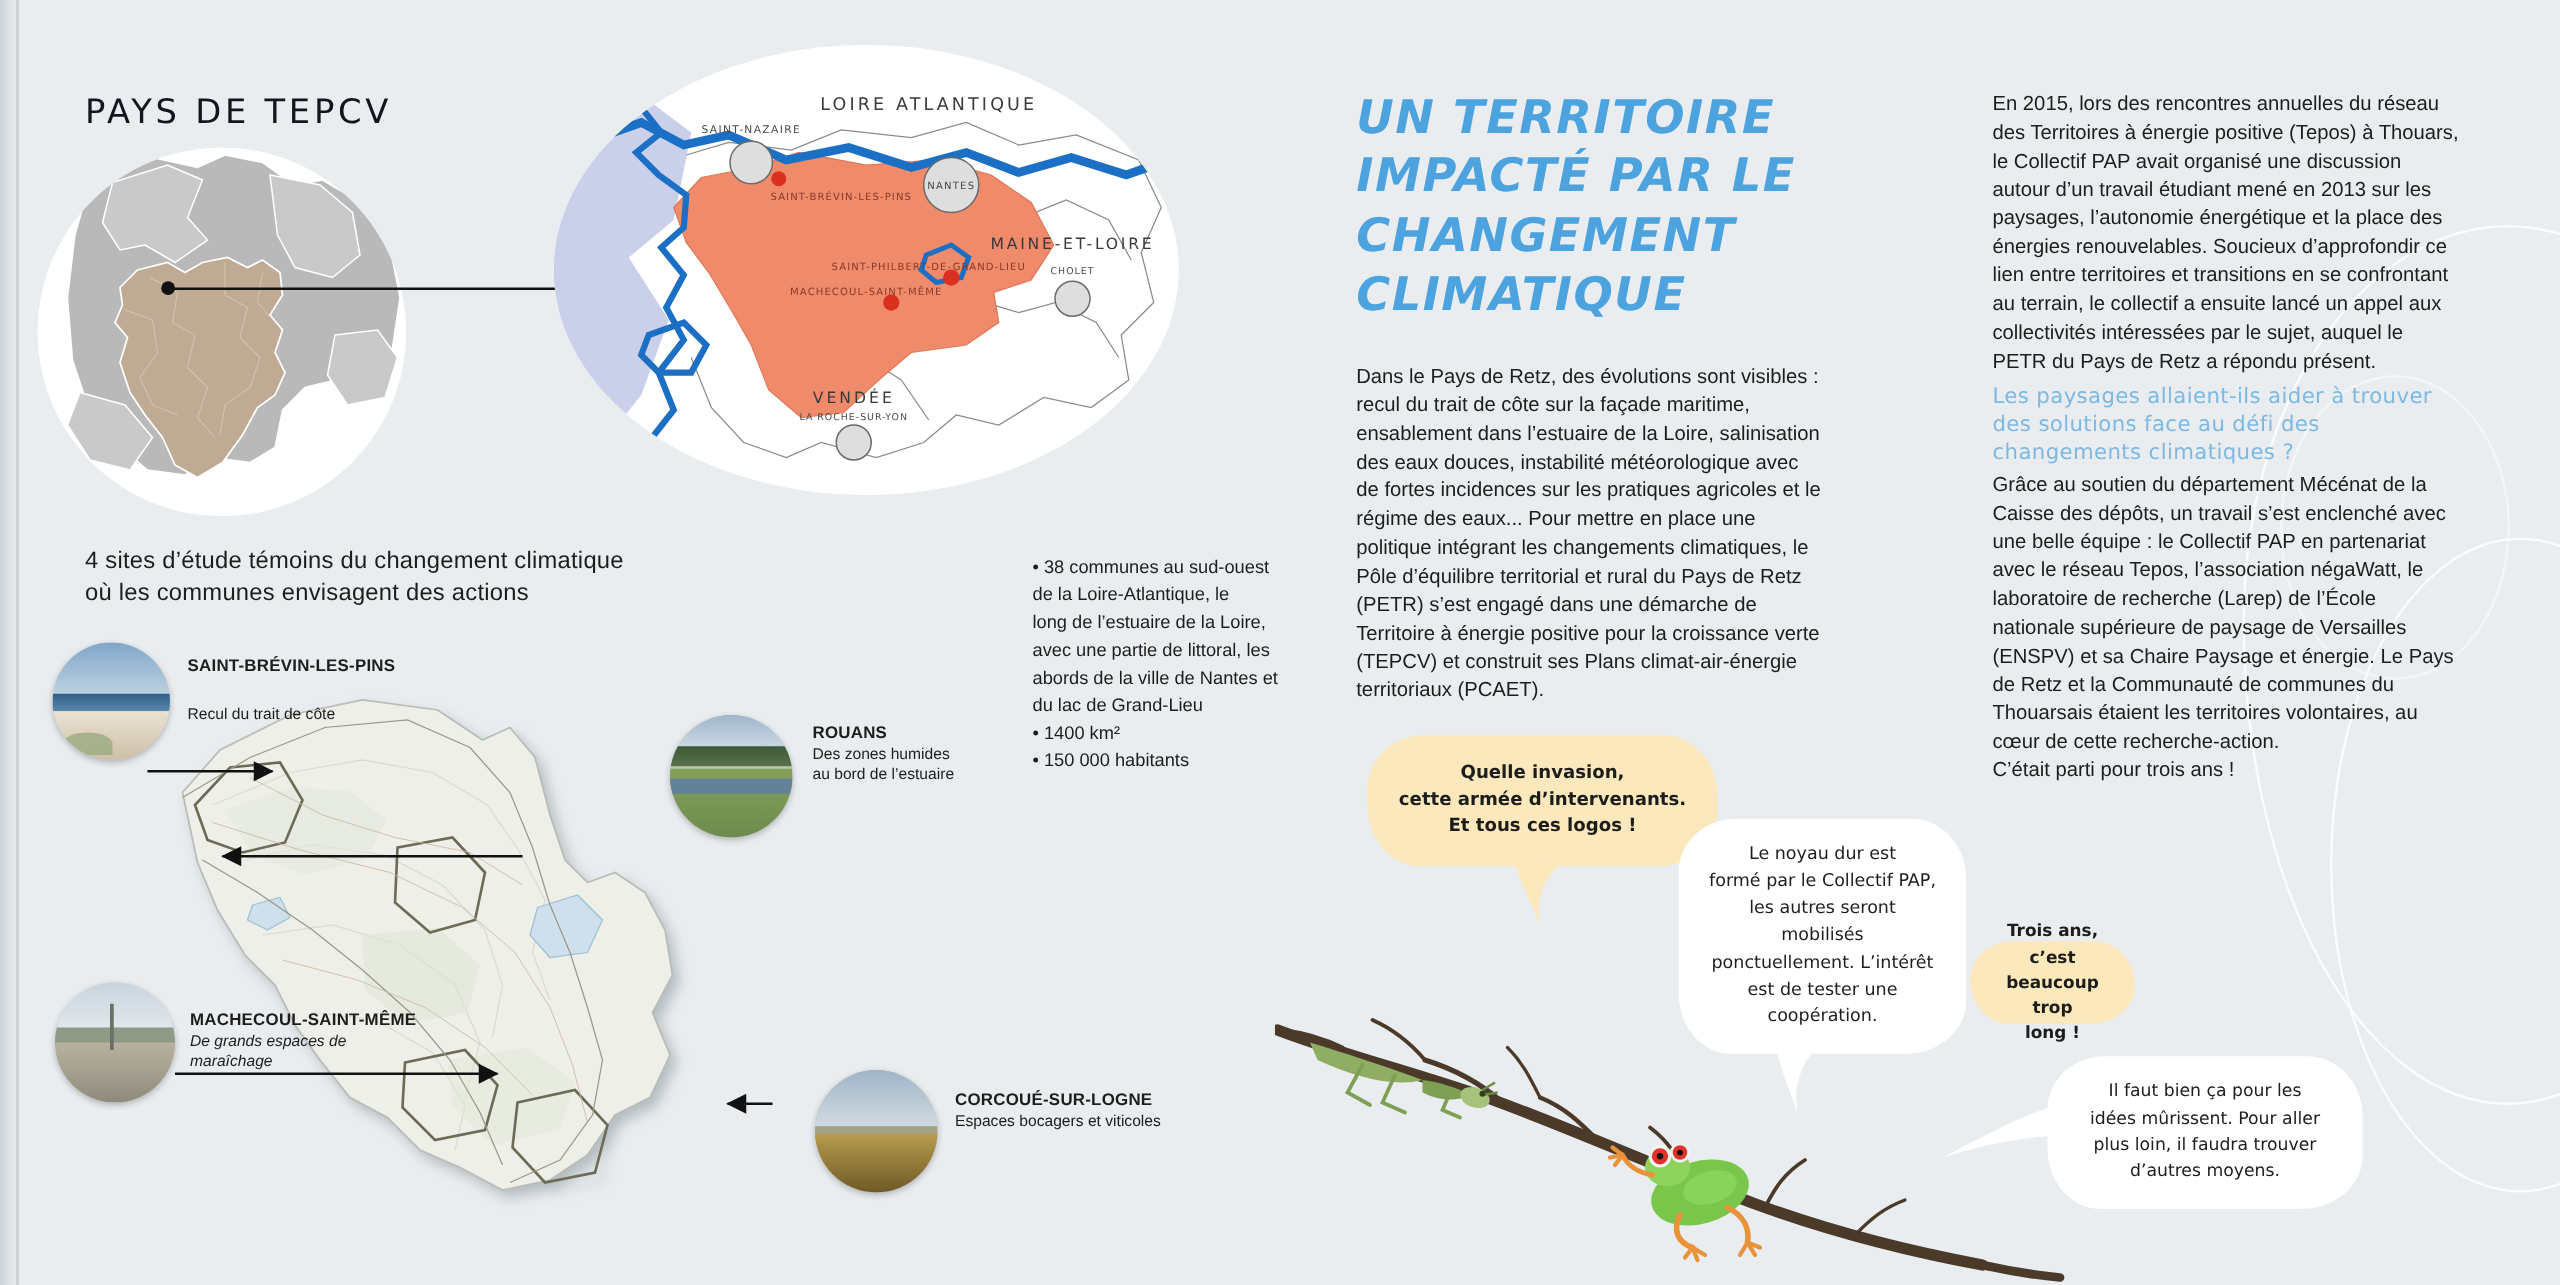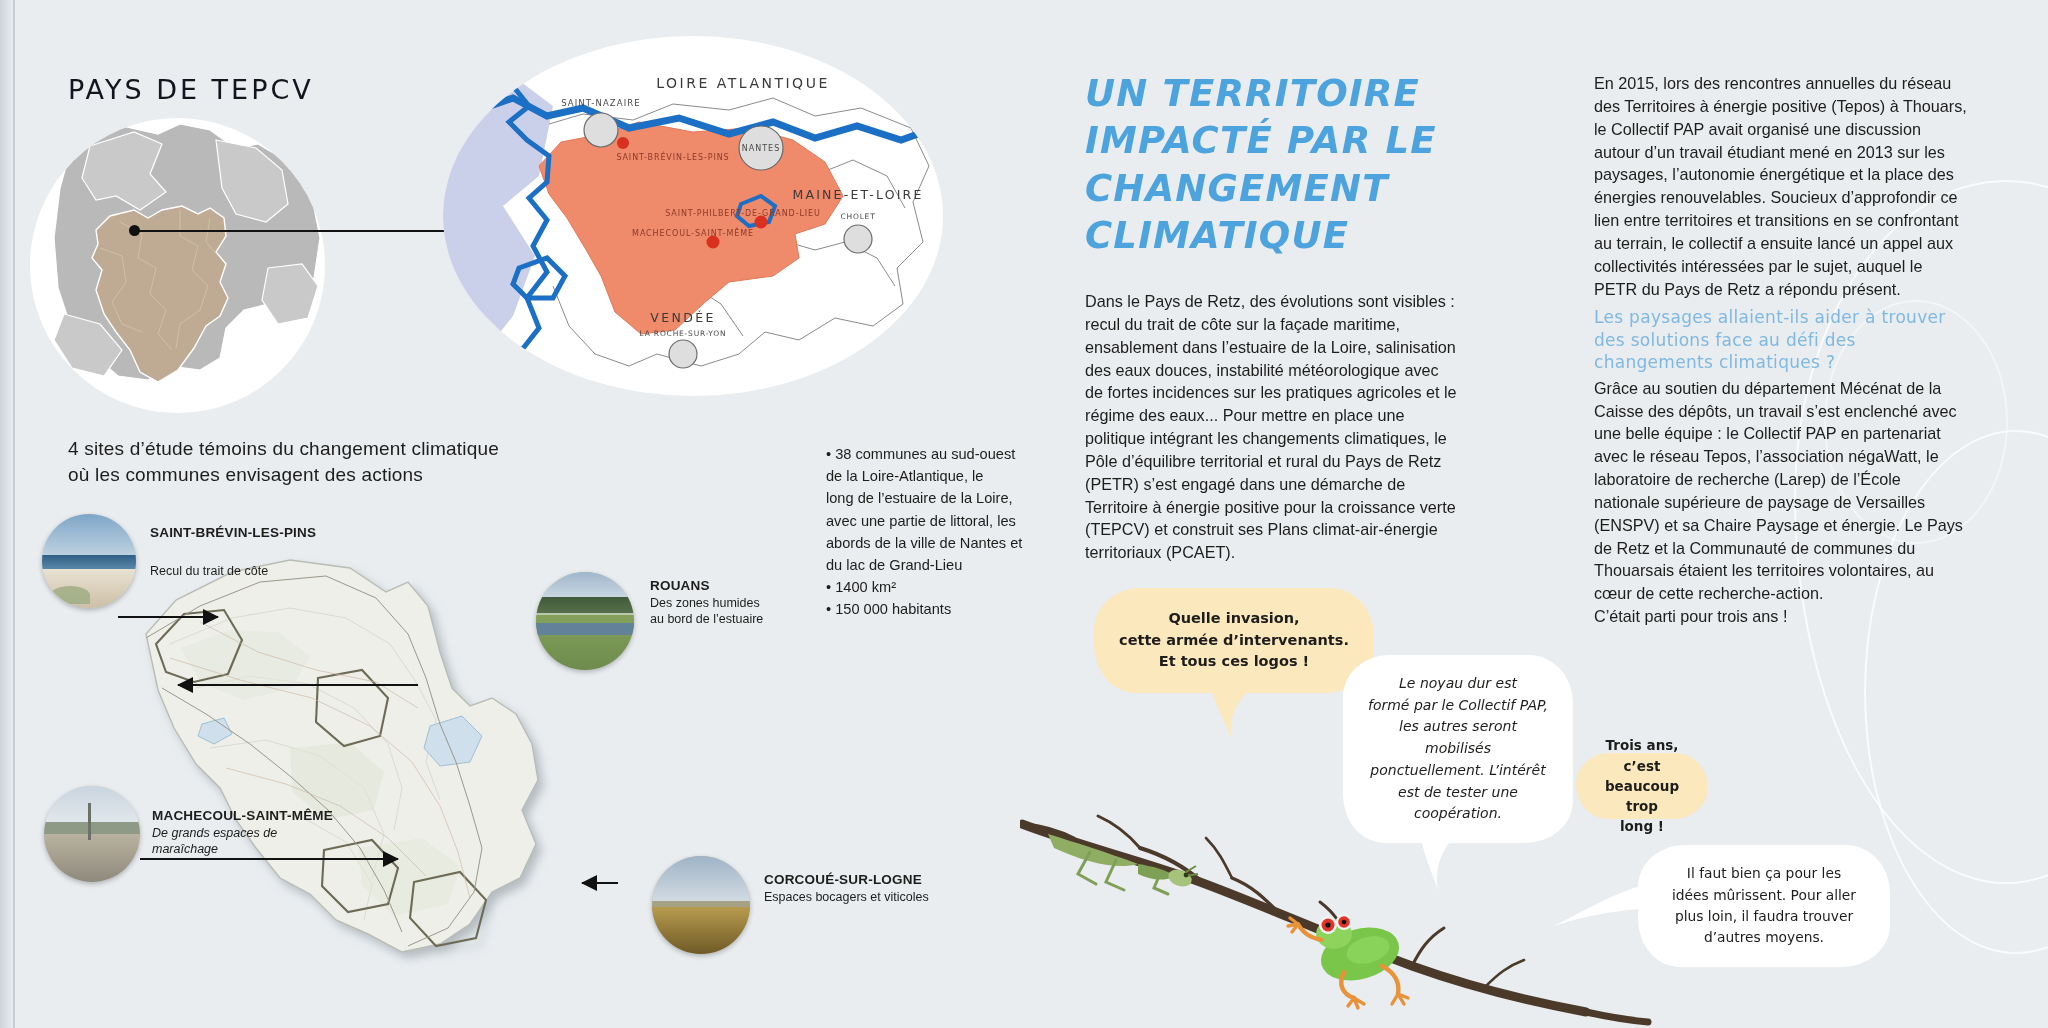--- a/index.html
+++ b/index.html
@@ -329,21 +329,21 @@
     <p>C’était parti pour trois ans !</p>
   </div>
 
   <div class="bubble yellow" style="left:1094px;top:588px;width:280px;height:105px;white-space:pre-line;">Quelle invasion,
 cette armée d’intervenants.
 Et tous ces logos !</div>
   <svg class="tail" style="left:1206px;top:684px;width:60px;height:60px;" viewBox="0 0 60 60">
     <path d="M4 2 C10 22 20 40 26 56 C22 36 30 16 46 4 Z" fill="#fbe8bd"></path>
   </svg>
 
-  <div class="bubble white" style="left:1343px;top:655px;width:230px;height:188px;white-space:pre-line;font-size:14px;line-height:1.55;font-style:italic;">Le noyau dur est
+  <div class="bubble white" style="left:1343px;top:655px;width:230px;height:188px;white-space:pre-line;font-size:14px;line-height:1.55;">Le noyau dur est
 formé par le Collectif PAP,
 les autres seront mobilisés
 ponctuellement. L’intérêt
 est de tester une
 coopération.</div>
   <svg class="tail" style="left:1416px;top:828px;width:60px;height:64px;" viewBox="0 0 60 64">
     <path d="M4 2 C6 24 16 44 22 62 C18 40 26 18 44 4 Z" fill="#ffffff"></path>
   </svg>
 
   <div class="bubble yellow" style="left:1576px;top:753px;width:132px;height:66px;white-space:pre-line;font-size:13.5px;line-height:1.5;">Trois ans, c’est

